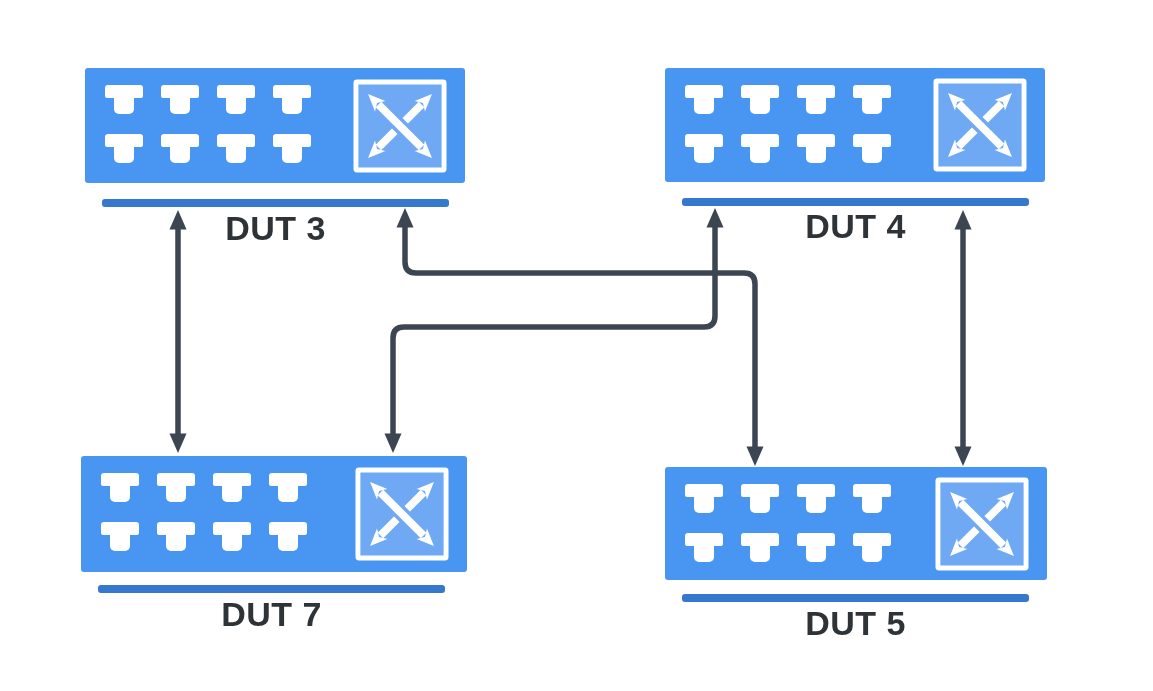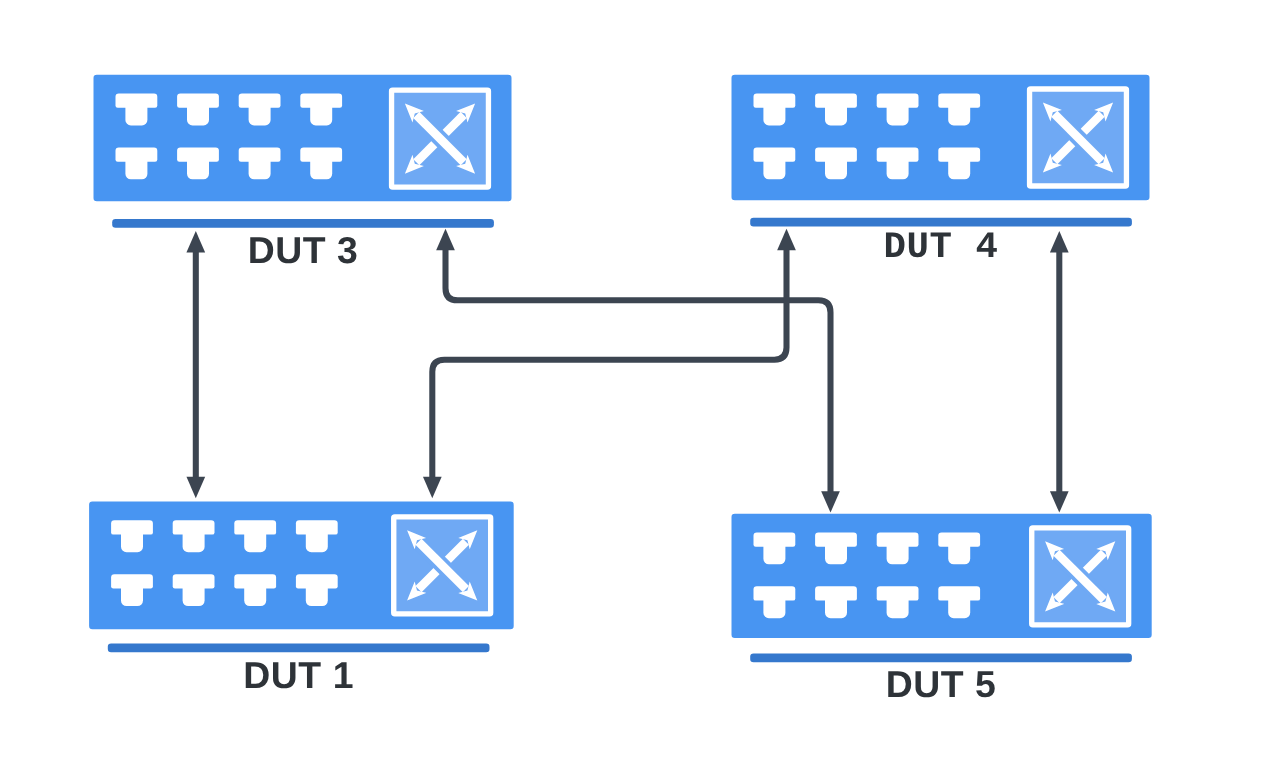--- a/index.html
+++ b/index.html
@@ -44,21 +44,21 @@
     position:absolute;left:17px;height:8px;width:347px;
     background:var(--bar-blue);border-radius:3px;
   }
   .sw-label{
     position:absolute;left:17px;width:347px;text-align:center;
     font-size:34px;font-weight:700;letter-spacing:.5px;line-height:1;
     color:var(--label);white-space:nowrap;
   }
   
   .pos-dut3{left:85px;top:68px;width:380px;}   .pos-dut3 .sw-body{height:115px;} .pos-dut3 .sw-underline{top:131px;} .pos-dut3 .sw-label{top:143px;}
-  .pos-dut4{left:665px;top:68px;width:380px;}  .pos-dut4 .sw-body{height:114px;} .pos-dut4 .sw-underline{top:130px;} .pos-dut4 .sw-label{top:141px;font-family:Liberation Mono, monospace;}
+  .pos-dut4{left:665px;top:68px;width:380px;}  .pos-dut4 .sw-body{height:114px;} .pos-dut4 .sw-underline{top:130px;} .pos-dut4 .sw-label{top:141px;}
   .pos-dut1{left:81px;top:456px;width:386px;}  .pos-dut1 .sw-body{height:116px;} .pos-dut1 .sw-underline{top:129px;} .pos-dut1 .sw-label{top:141px;}
   .pos-dut2{left:665px;top:467px;width:382px;} .pos-dut2 .sw-body{height:113px;} .pos-dut2 .sw-underline{top:127px;} .pos-dut2 .sw-label{top:139px;}
 </style>
 </head>
 <body>
 
 <svg width="0" height="0" style="position:absolute" aria-hidden="true">
   <defs>
     <marker id="chead" markerUnits="userSpaceOnUse" markerWidth="22" markerHeight="20" refX="3" refY="9" orient="auto-start-reverse">
       <path class="chead-fill" d="M0.5,0.5 L20,9 L0.5,17.5 Z"></path>
@@ -208,21 +208,21 @@
       <span class="icon-slot">
   <svg viewBox="0 0 96 96">
     <rect x="3" y="3" width="90" height="90" rx="1" fill="var(--icon-fill,#6FA9F4)" stroke="#FFFFFF" stroke-width="5"></rect>
     <line x1="26" y1="70" x2="70" y2="26" stroke="#FFFFFF" stroke-width="8" marker-start="url(#xhead)" marker-end="url(#xhead)"></line>
     <line x1="26" y1="26" x2="70" y2="70" stroke="var(--icon-fill,#6FA9F4)" stroke-width="15"></line>
     <line x1="26" y1="26" x2="70" y2="70" stroke="#FFFFFF" stroke-width="8" marker-start="url(#xhead)" marker-end="url(#xhead)"></line>
   </svg>
 </span>
     </div>
     <div class="sw-underline"></div>
-    <div class="sw-label">DUT 1</div>
+    <div class="sw-label">DUT 7</div>
   </div>
 
   <div class="switch pos-dut2">
     <div class="sw-body">
       <div class="ports">
           <div class="port">
             <div class="port-bar"></div>
             <div class="port-stem"></div>
           </div>
           <div class="port">

